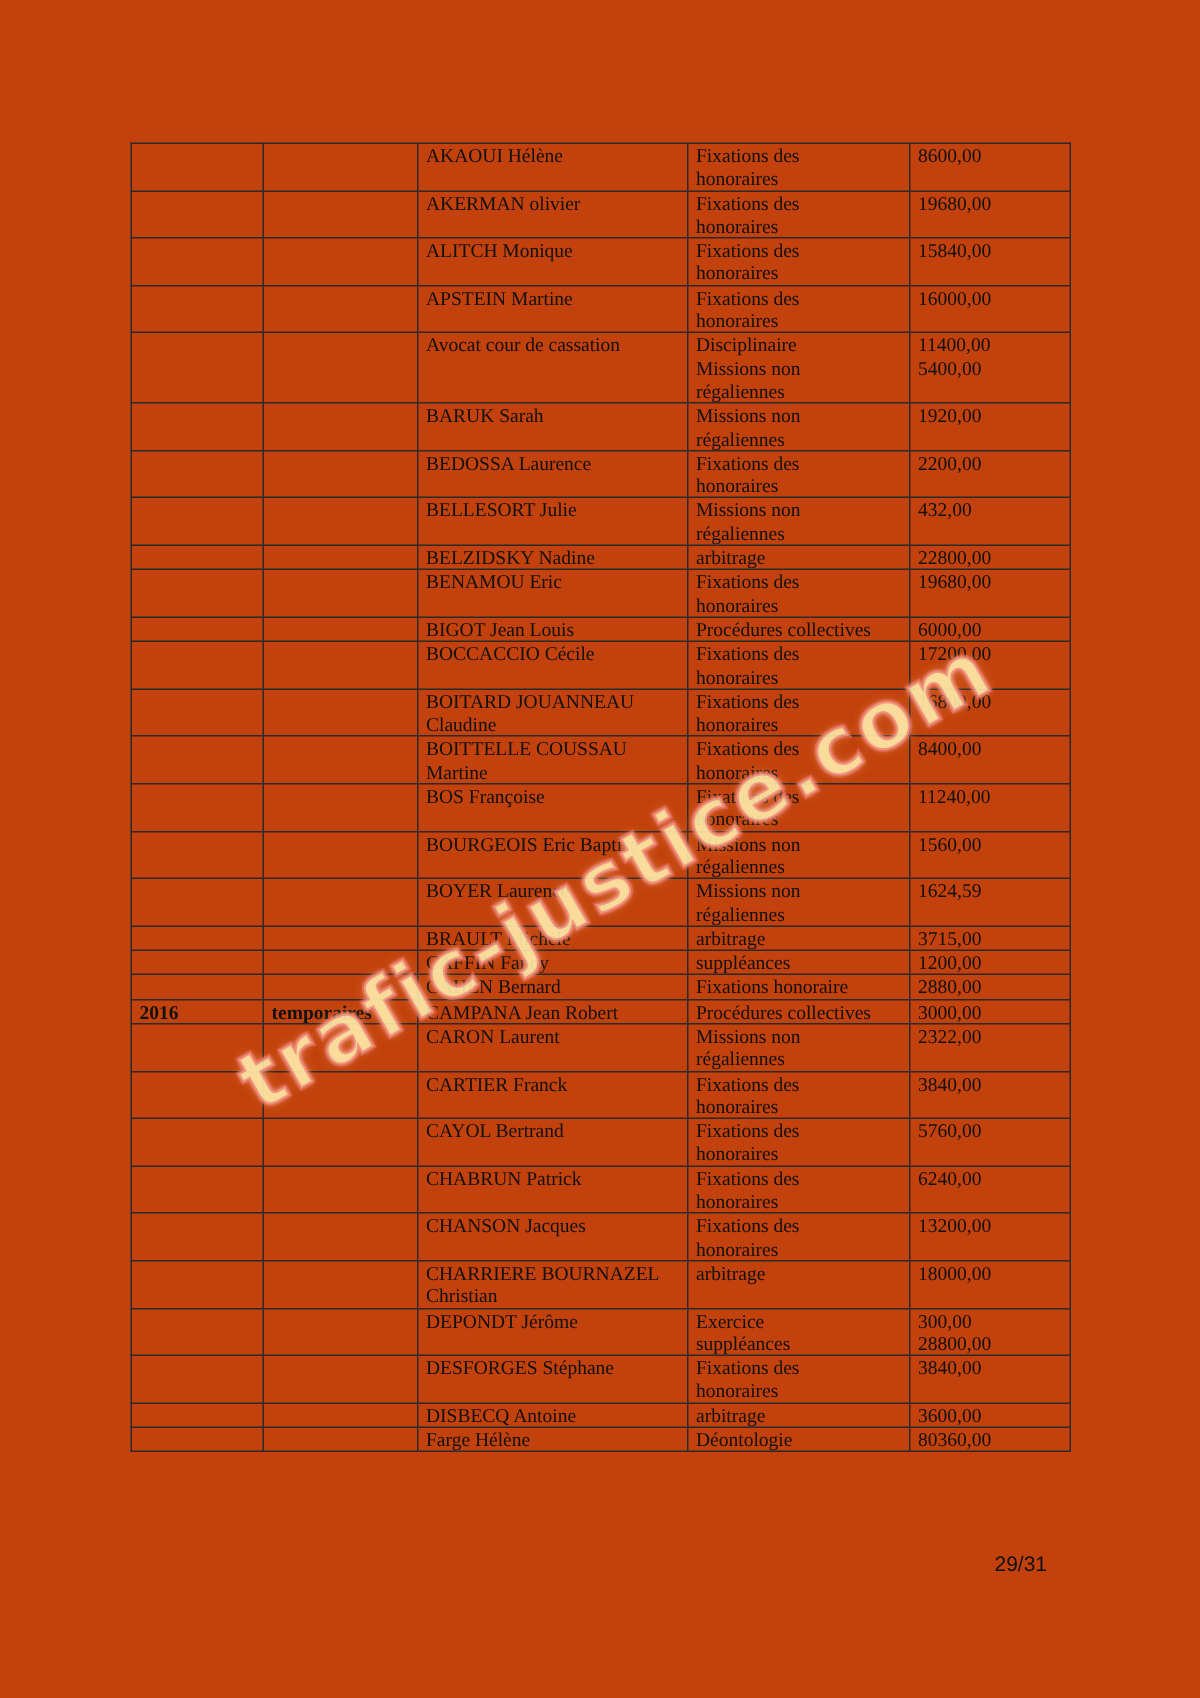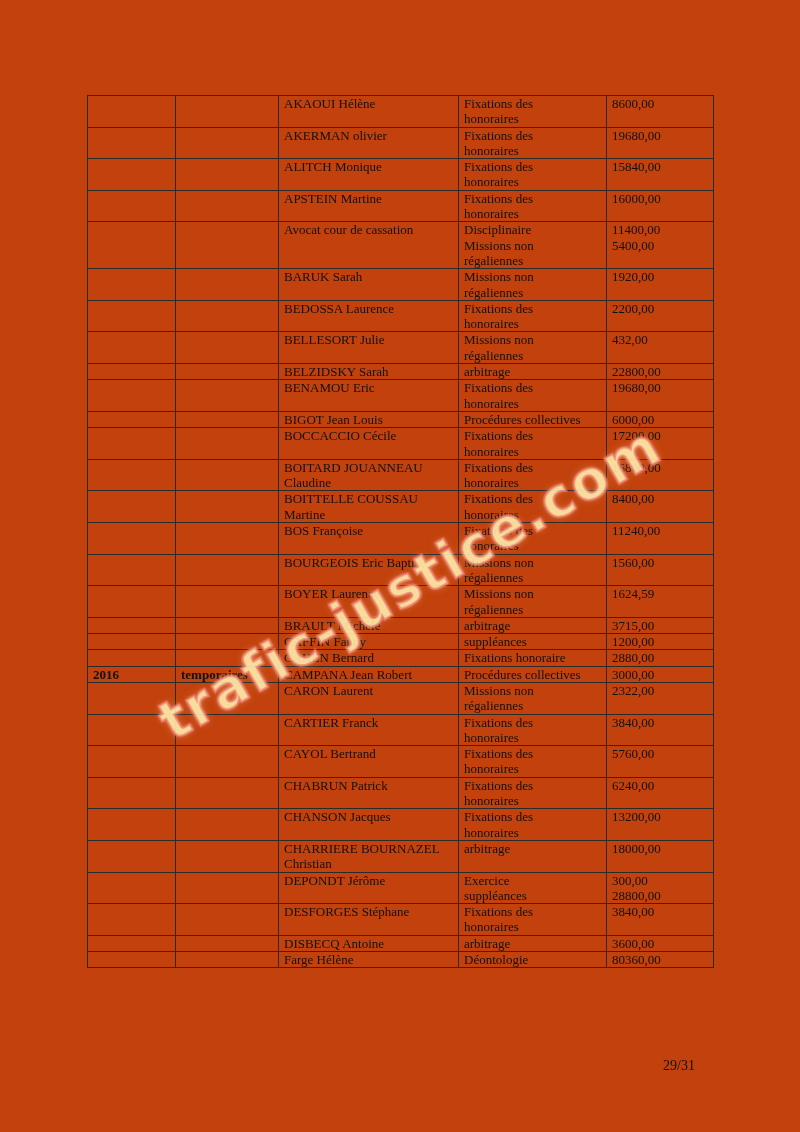--- a/index.html
+++ b/index.html
@@ -55,22 +55,22 @@
     -webkit-text-stroke: 2.5px rgba(236, 110, 110, 0.62);
     text-shadow:
       0 0 3px rgba(255, 225, 150, 0.55),
       0 0 8px rgba(255, 200, 140, 0.35);
     pointer-events: none;
     z-index: 5;
   }
   .page-number {
     position: absolute;
     left: 663px;
-    top: 1058px;
-    font-family: Liberation Serif, serif;
+    top: 1034px;
+    font-family: Liberation Sans, sans-serif;
     font-size: 14px;
     color: #111;
   }
 </style>
 </head>
 <body>
 
 <div class="page">
 
   <table class="fees-table">
@@ -144,21 +144,21 @@
           <td class="col-year"></td>
           <td class="col-category"></td>
           <td class="col-name">BELLESORT Julie</td>
           <td class="col-type">Missions non
 régaliennes</td>
           <td class="col-amount">432,00</td>
         </tr>
         <tr>
           <td class="col-year"></td>
           <td class="col-category"></td>
-          <td class="col-name">BELZIDSKY Sarah</td>
+          <td class="col-name">BELZIDSKY Nadine</td>
           <td class="col-type">arbitrage</td>
           <td class="col-amount">22800,00</td>
         </tr>
         <tr>
           <td class="col-year"></td>
           <td class="col-category"></td>
           <td class="col-name">BENAMOU Eric</td>
           <td class="col-type">Fixations des
 honoraires</td>
           <td class="col-amount">19680,00</td>

